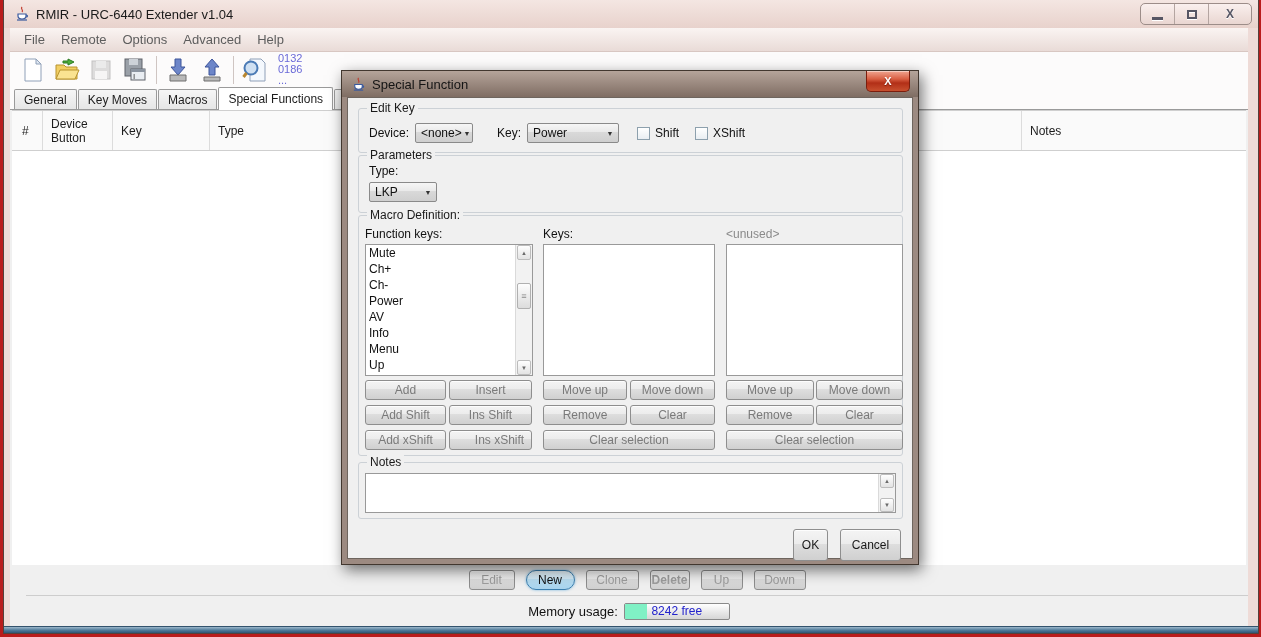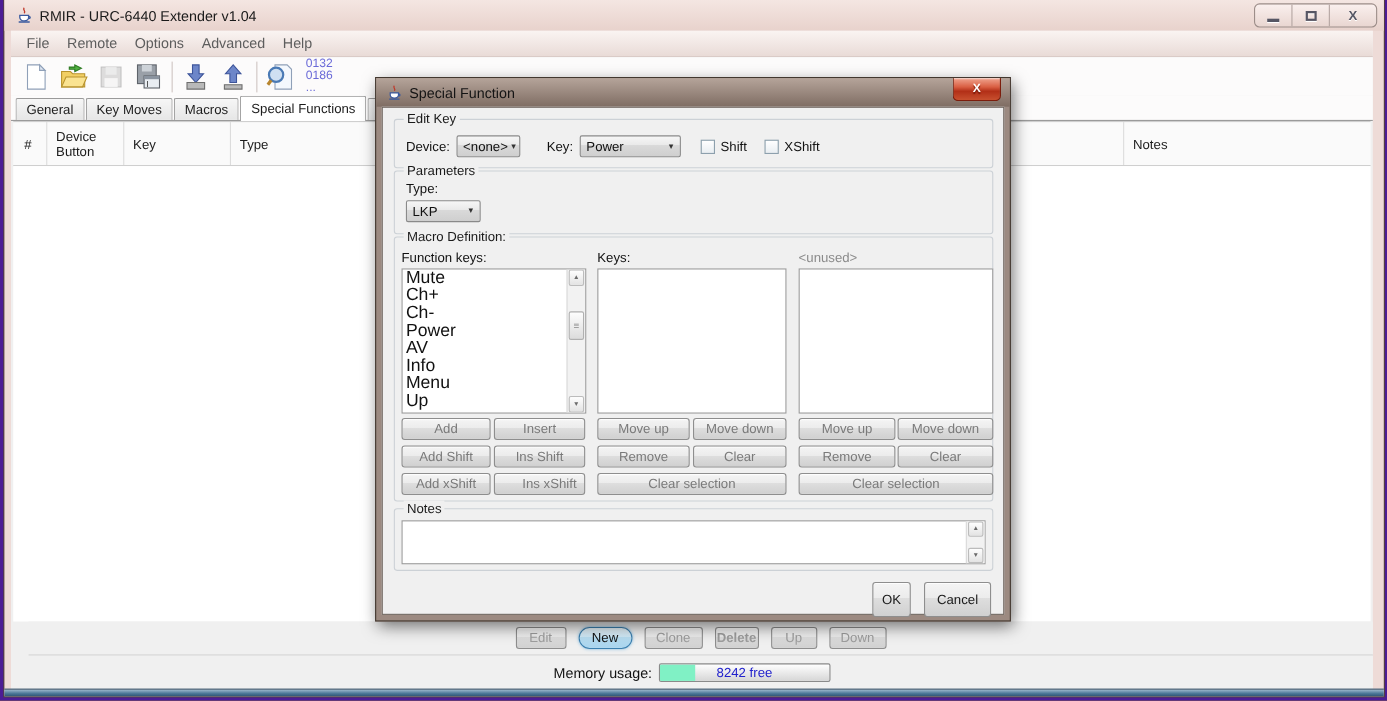--- a/index.html
+++ b/index.html
@@ -1,17 +1,17 @@
 <!DOCTYPE html>
 <html><head>
 <meta charset="utf-8">
 <style>
   * { margin:0; padding:0; box-sizing:border-box; }
   body { background:#451314; font-family:"Liberation Sans", sans-serif; }
-  #screen { position:relative; width:1261px; height:637px; background:#4c1d95; overflow:hidden; }
+  #screen { position:relative; width:1261px; height:637px; background:#b91c1c; overflow:hidden; }
 
   
   .win { position:absolute; left:4px; top:0; width:1254px; height:633px;
          background:#eedbd7; box-shadow:0 0 0 1px #55413c; }
   .titlebar { position:absolute; left:0; top:0; right:0; height:28px;
          background:linear-gradient(#f4e6e2,#e8d2cc); display:flex; align-items:center; padding-left:10px; }
   .title-text { font-size:13px; color:#1a1a1a; margin-left:6px; }
   .winctrl { position:absolute; right:6px; top:3px; height:22px; display:flex;
          border:1px solid #9c8d89; border-radius:5px; overflow:hidden;
          background:linear-gradient(#faf0ee,#e9d6d1); }
@@ -45,21 +45,21 @@
          border-top:1px solid #cfcfcf; border-bottom:1px solid #cfcfcf; }
   .th { position:absolute; top:0; height:100%; border-right:1px solid #dcdcdc; font-size:12px; color:#1c1c1c;
          display:flex; align-items:center; padding-left:8px; }
   .tbody { position:absolute; left:2px; top:123px; width:1234px; height:414px; background:#ffffff; }
 
   .bottompanel { position:absolute; left:0; top:537px; right:0; height:31px; background:#f0f0f0;
          border-bottom:1px solid #cdcdcd; display:flex; align-items:center; justify-content:center; gap:11px;margin-left:16px; }
   .statusbar { position:absolute; left:0; top:568px; right:0; height:30px; background:#f0f0f0;
          display:flex; align-items:center; justify-content:center; }
   .mem-label { font-size:13px; color:#111; margin-right:6px; }
-  .mem-bar { position:relative; width:156px; height:17px; border:1px solid #8a8a8a; border-radius:2px;
+  .mem-bar { position:relative; width:106px; height:17px; border:1px solid #8a8a8a; border-radius:2px;
          background:linear-gradient(#ffffff,#d6d6d6); overflow:hidden; }
   .mem-fill { position:absolute; left:0; top:0; bottom:0; background:#80f1c5; }
   .mem-text { position:absolute; inset:0; display:flex; align-items:center; justify-content:center;
          font-size:12px; color:#2222cc; }
   .bottomframe { position:absolute; left:0; right:0; bottom:0; height:7px;
          background:linear-gradient(#9db8cc,#4e7a99 55%,#2f5574); border-top:1px solid #33536d; }
 
   
   .btn { background:linear-gradient(#f4f4f4,#ececec 45%,#dedede 46%,#d0d0d0); border:1px solid #8e8e8e;
          border-radius:3px; font-size:12px; color:#7a7a7a; display:flex; align-items:center; justify-content:center;
@@ -89,21 +89,21 @@
          box-shadow:inset 0 1px 0 rgba(255,255,255,.45); }
   .dlg-close span { color:#fff; font-weight:bold; font-size:11px; text-shadow:0 1px 1px #7a1a0a; }
   .dlg-client { position:absolute; left:5px; top:26px; width:566px; height:462px; background:#f0f0f0;
          border:1px solid #6e655e; }
 
   .group { position:absolute; border:1px solid #ccd1d6; border-radius:3px; }
   .legend { position:absolute; top:-8px; left:8px; background:#f0f0f0; padding:0 3px; font-size:12px; color:#1a1a1a; }
   .flabel { font-size:12px; color:#111; }
 
   .listbox { position:absolute; background:#fff; border:1px solid #999; overflow:hidden; }
-  .listitem { font-size:16px; color:#111; line-height:16px; padding-left:3px; }
+  .listitem { font-size:12px; color:#111; line-height:16px; padding-left:3px; }
   .sb { position:absolute; top:0; right:0; bottom:0; width:17px; background:#f2f2f2; border-left:1px solid #dadada; }
   .sb-btn { position:absolute; left:1px; right:1px; height:15px; background:linear-gradient(#fefefe,#e3e3e3);
          border:1px solid #bcbcbc; border-radius:2px; display:flex; align-items:center; justify-content:center;
          font-size:6px; color:#6a6a6a; }
   .sb-thumb { position:absolute; left:1px; right:1px; background:linear-gradient(#fdfdfd,#dcdcdc);
          border:1px solid #b0b0b0; border-radius:2px; display:flex; align-items:center; justify-content:center;
          font-size:9px; color:#8a8a8a; }
 
   .mbtn { position:absolute; height:20px; }
   .notes-area { position:absolute; background:#fff; border:1px solid #999; }

